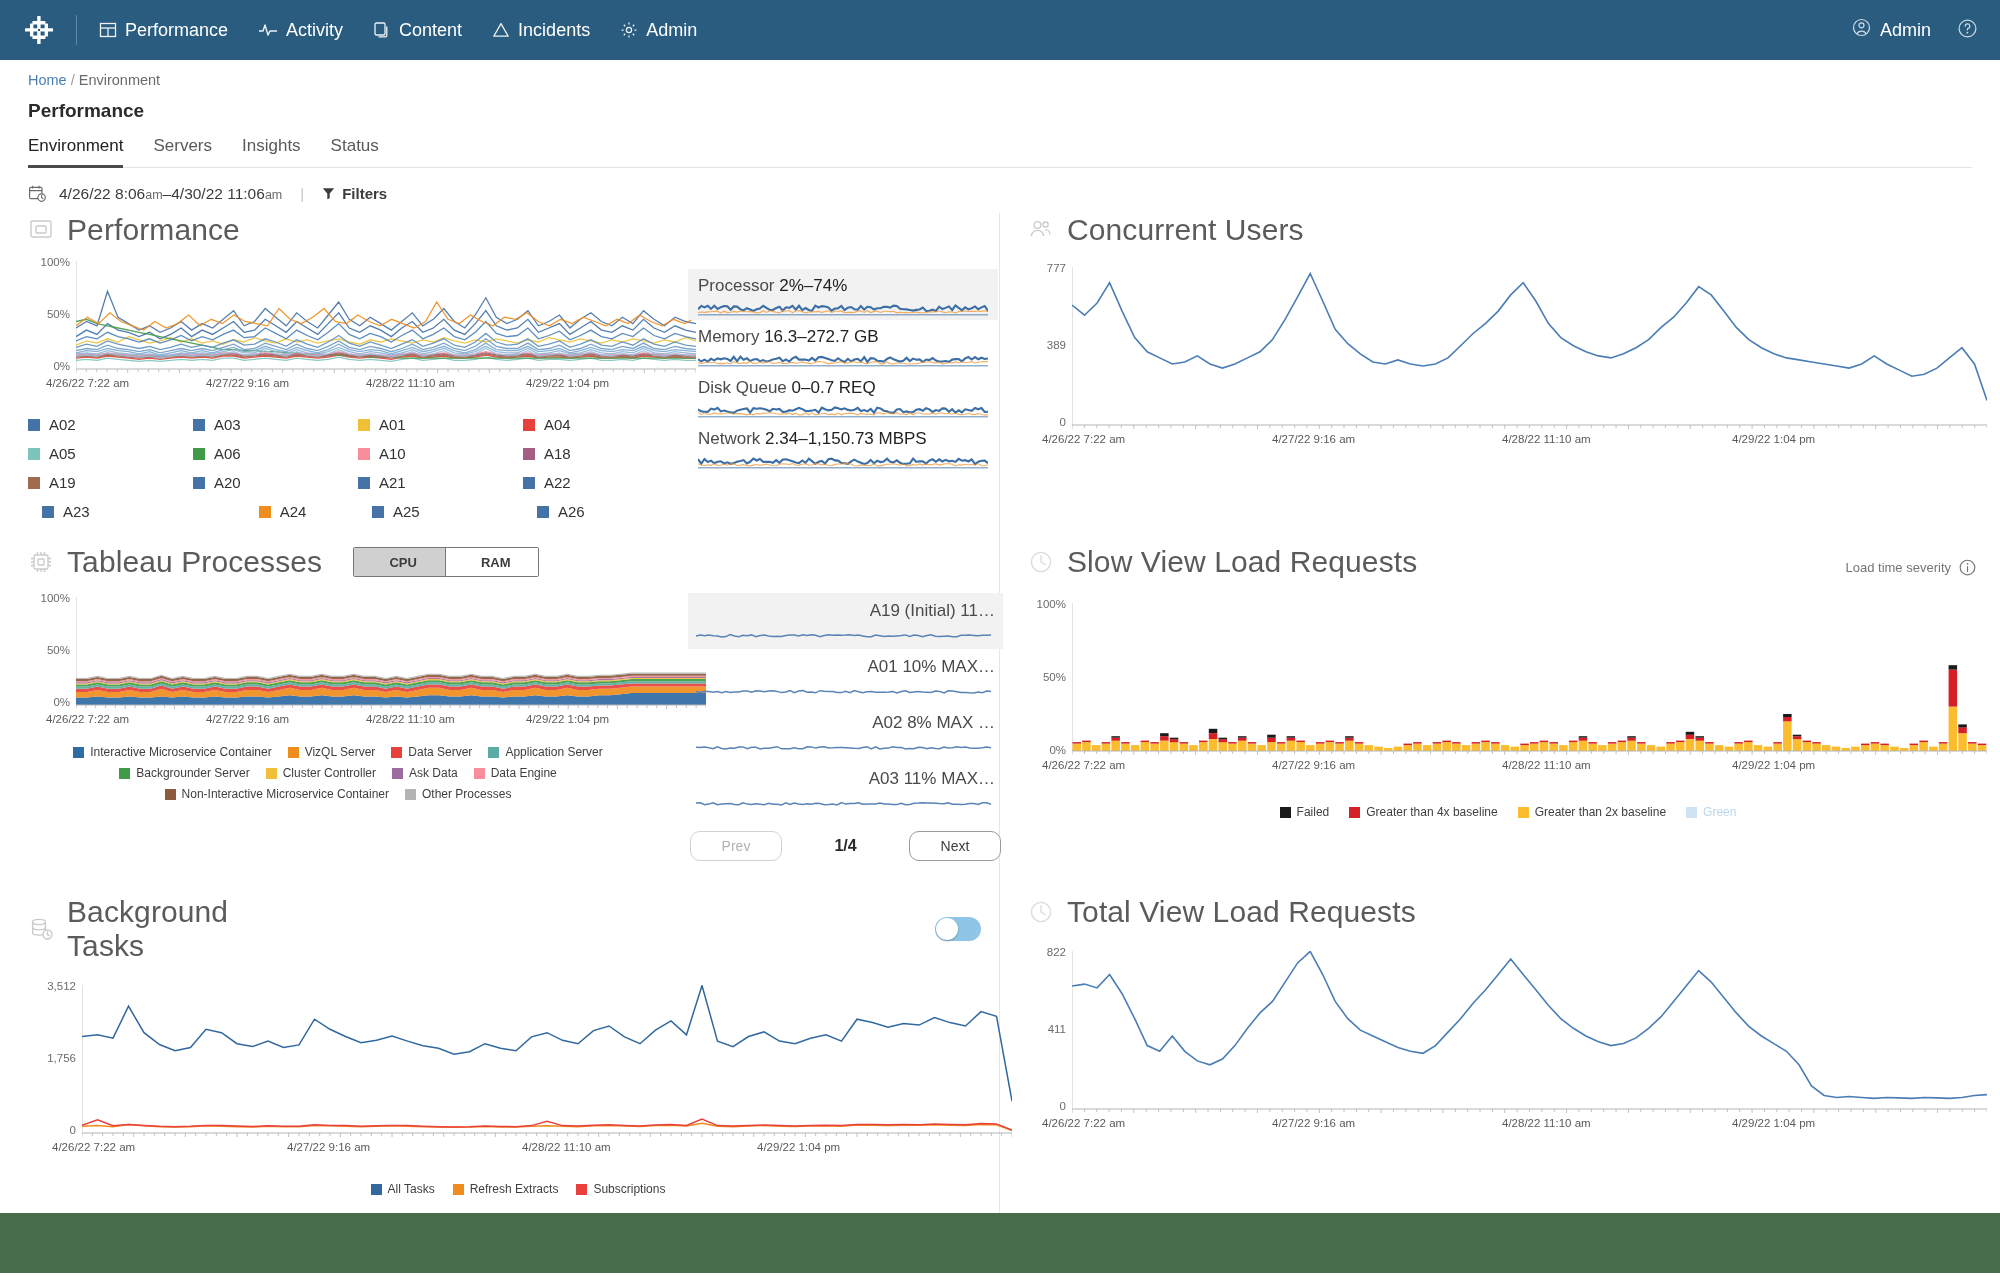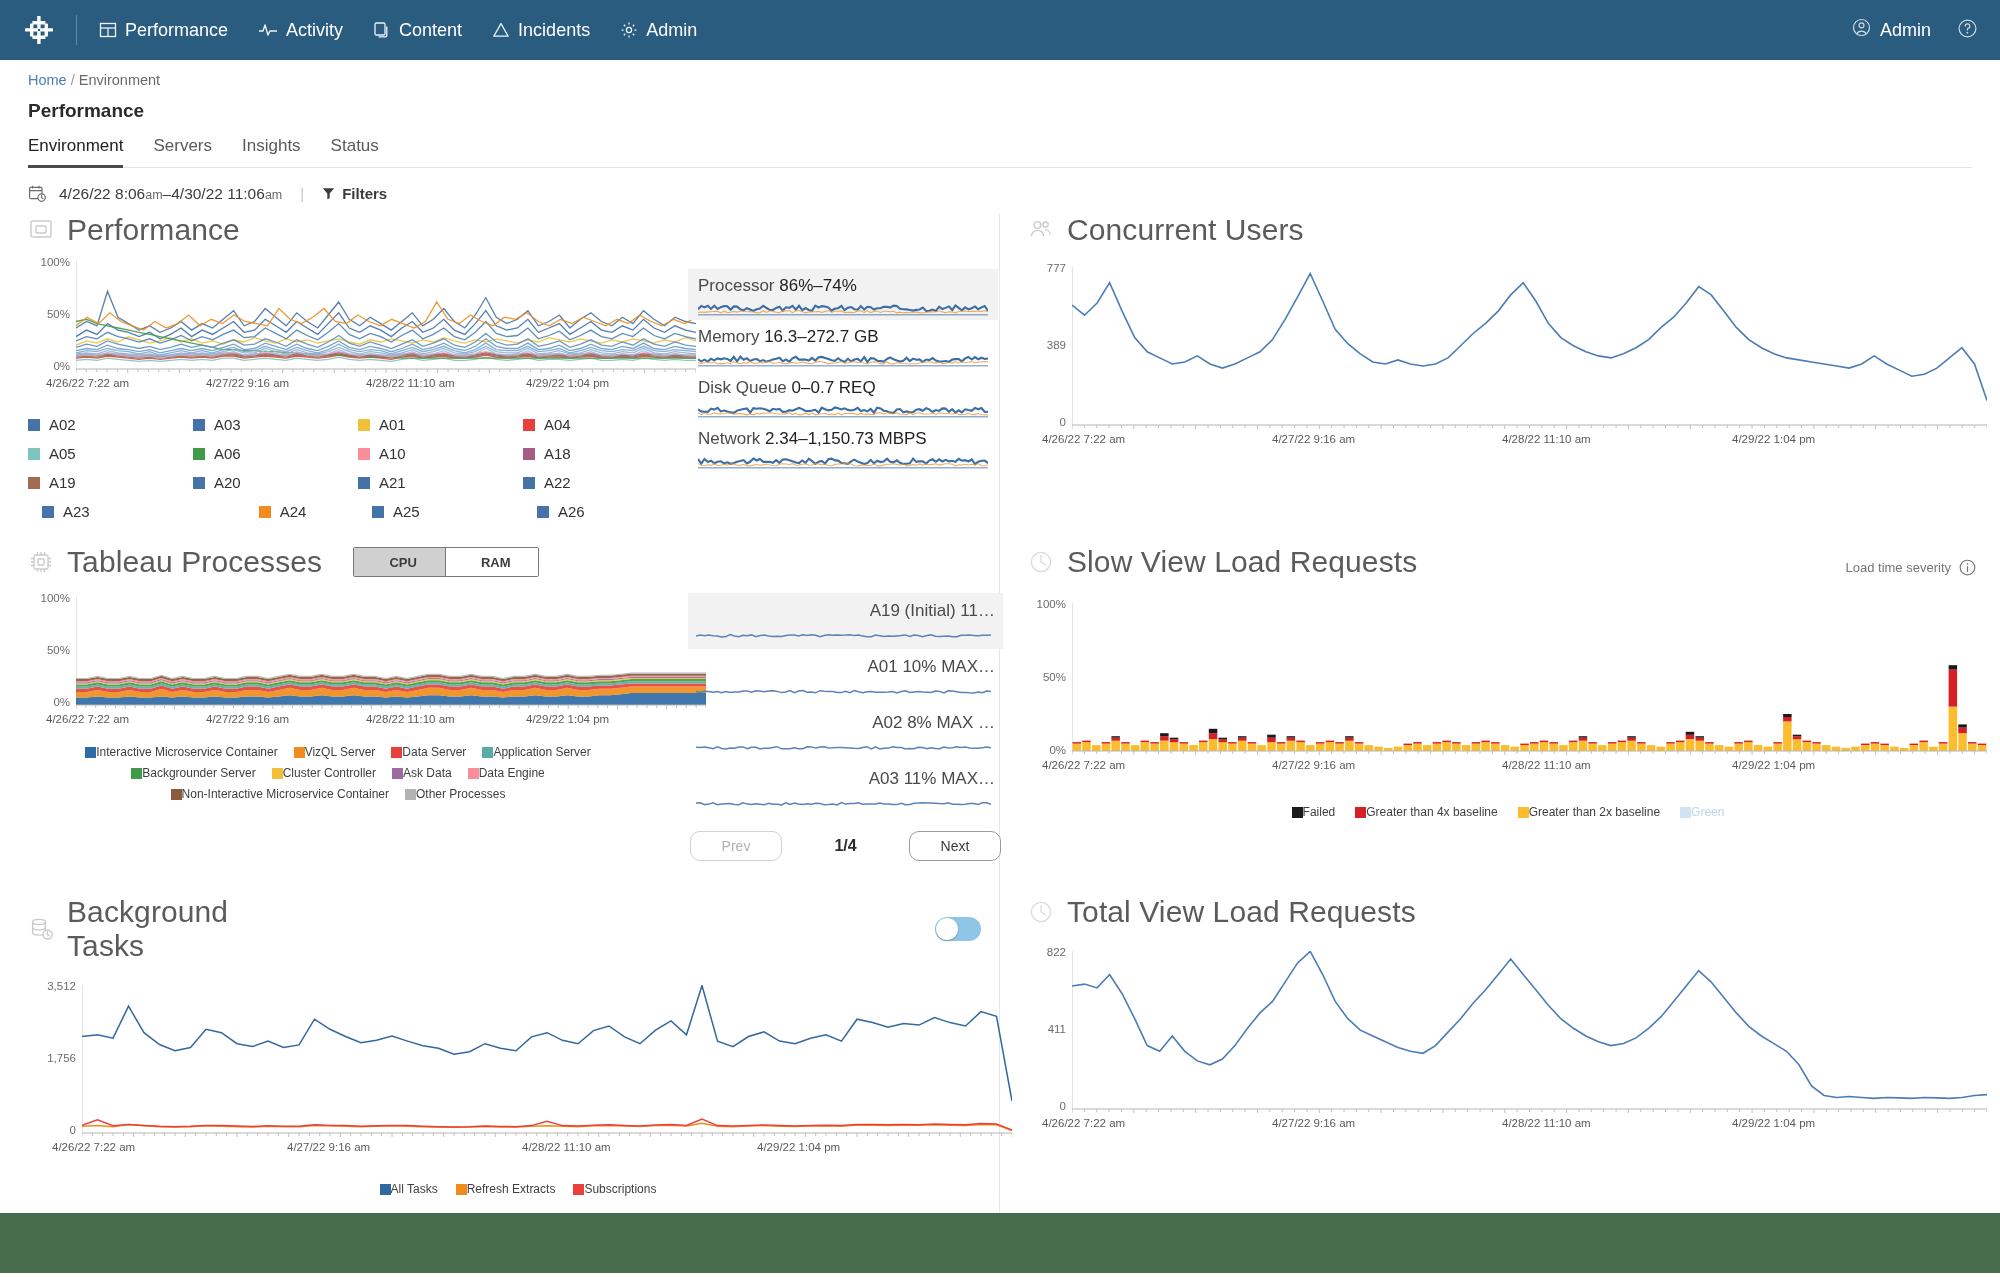--- a/index.html
+++ b/index.html
@@ -72,21 +72,21 @@
   .panel-title { font-size: 30px; color:#5b5b5b; font-weight: normal; letter-spacing: .1px; }
   .panel-ico { opacity:.45; display:flex; align-items:center; }
 
   
   .chart-wrap { position: relative; }
   .yaxis-label { position:absolute; font-size:11.5px; color:#6b6b6b; text-align:right; }
   .xtick-label { position:absolute; font-size:11.5px; color:#5a5a5a; white-space:nowrap; }
 
   
   .legend { display:flex; flex-wrap:wrap; font-size:12px; color:#3f3f3f; }
-  .lg { display:flex; align-items:center; }
+  .lg { display:flex; align-items:center; gap:6px; }
   .sw { width:11px; height:11px; display:inline-block; flex:0 0 auto; }
 
   
   .perf-legend {
     display:grid; grid-template-columns: repeat(4, 165px);
     row-gap: 12px; margin-top: 10px; font-size:15px; color:#333;
   }
   .perf-legend .lg { gap: 9px; }
   .perf-legend .sw { width:12px; height:12px; }
 
@@ -442,21 +442,21 @@
             <span>A25</span>
           </div>
         <div class="lg" style="padding-left:14px;">
             <span class="sw" style="background:#4572a7"></span>
             <span>A26</span>
           </div>
       </div>
 
       <div class="tiles">
         <div class="tile selected">
-          <div class="tile-label"><span>Processor</span> <b>86%–74%</b></div>
+          <div class="tile-label"><span>Processor</span> <b>2%–74%</b></div>
           <div class="spark">
               <svg width="290" height="14" viewBox="0 0 290 14" class="sparksvg">
                 <path d="M0.0 7.2 L3.3 3.9 L6.5 5.4 L9.8 3.7 L13.0 6.9 L16.3 3.8 L19.6 7.0 L22.8 5.2 L26.1 4.1 L29.3 4.2 L32.6 7.7 L35.8 4.4 L39.1 4.6 L42.4 7.3 L45.6 8.4 L48.9 6.2 L52.1 7.5 L55.4 8.9 L58.7 7.3 L61.9 6.5 L65.2 3.8 L68.4 5.9 L71.7 8.0 L74.9 8.0 L78.2 5.9 L81.5 4.7 L84.7 8.6 L88.0 5.3 L91.2 5.8 L94.5 3.8 L97.8 7.7 L101.0 3.8 L104.3 8.1 L107.5 6.0 L110.8 8.0 L114.0 8.9 L117.3 3.7 L120.6 5.5 L123.8 4.1 L127.1 4.5 L130.3 5.5 L133.6 8.7 L136.9 6.6 L140.1 6.2 L143.4 4.0 L146.6 8.1 L149.9 5.7 L153.1 5.0 L156.4 7.2 L159.7 7.7 L162.9 4.1 L166.2 7.6 L169.4 4.8 L172.7 5.2 L176.0 7.5 L179.2 6.3 L182.5 6.3 L185.7 4.9 L189.0 4.8 L192.2 5.6 L195.5 3.6 L198.8 3.9 L202.0 6.8 L205.3 7.3 L208.5 7.4 L211.8 8.0 L215.1 8.6 L218.3 7.9 L221.6 7.5 L224.8 5.6 L228.1 9.0 L231.3 8.8 L234.6 7.6 L237.9 8.9 L241.1 4.7 L244.4 7.1 L247.6 5.9 L250.9 4.4 L254.2 8.0 L257.4 3.5 L260.7 5.9 L263.9 8.3 L267.2 5.4 L270.4 7.4 L273.7 6.2 L277.0 4.4 L280.2 7.2 L283.5 5.4 L286.7 4.0 L290.0 8.8" fill="none" stroke="#3a6ea5" stroke-width="2.1"></path>
                 <path d="M0.0 10.5 L3.3 10.0 L6.5 10.4 L9.8 9.9 L13.0 9.8 L16.3 9.2 L19.6 9.4 L22.8 11.0 L26.1 9.2 L29.3 10.6 L32.6 10.2 L35.8 9.4 L39.1 10.1 L42.4 9.2 L45.6 9.2 L48.9 9.7 L52.1 9.6 L55.4 10.0 L58.7 10.9 L61.9 10.6 L65.2 8.7 L68.4 10.5 L71.7 8.8 L74.9 9.4 L78.2 10.2 L81.5 10.9 L84.7 8.6 L88.0 9.0 L91.2 8.6 L94.5 10.7 L97.8 8.7 L101.0 8.6 L104.3 9.8 L107.5 10.9 L110.8 10.0 L114.0 9.9 L117.3 9.8 L120.6 9.4 L123.8 10.4 L127.1 9.5 L130.3 8.6 L133.6 10.4 L136.9 9.3 L140.1 9.2 L143.4 8.9 L146.6 10.7 L149.9 10.4 L153.1 10.3 L156.4 10.5 L159.7 8.9 L162.9 8.7 L166.2 10.4 L169.4 8.7 L172.7 10.6 L176.0 9.4 L179.2 9.1 L182.5 10.4 L185.7 9.3 L189.0 9.3 L192.2 9.7 L195.5 9.2 L198.8 10.9 L202.0 10.1 L205.3 10.8 L208.5 10.5 L211.8 10.8 L215.1 10.7 L218.3 9.9 L221.6 10.9 L224.8 10.7 L228.1 10.8 L231.3 9.7 L234.6 9.9 L237.9 9.7 L241.1 8.8 L244.4 9.9 L247.6 10.8 L250.9 9.8 L254.2 10.0 L257.4 10.9 L260.7 9.5 L263.9 9.2 L267.2 9.0 L270.4 9.5 L273.7 9.3 L277.0 9.4 L280.2 9.0 L283.5 9.4 L286.7 8.7 L290.0 9.6" fill="none" stroke="#f0922a" stroke-width="1.1" opacity=".75"></path>
                 <line x1="0" y1="12.8" x2="290" y2="12.8" stroke="#3a6ea5" stroke-width="1.6" opacity=".55"></line>
               </svg>
             </div>
         </div>
         <div class="tile">
           <div class="tile-label"><span>Memory</span> <b>16.3–272.7 GB</b></div>

